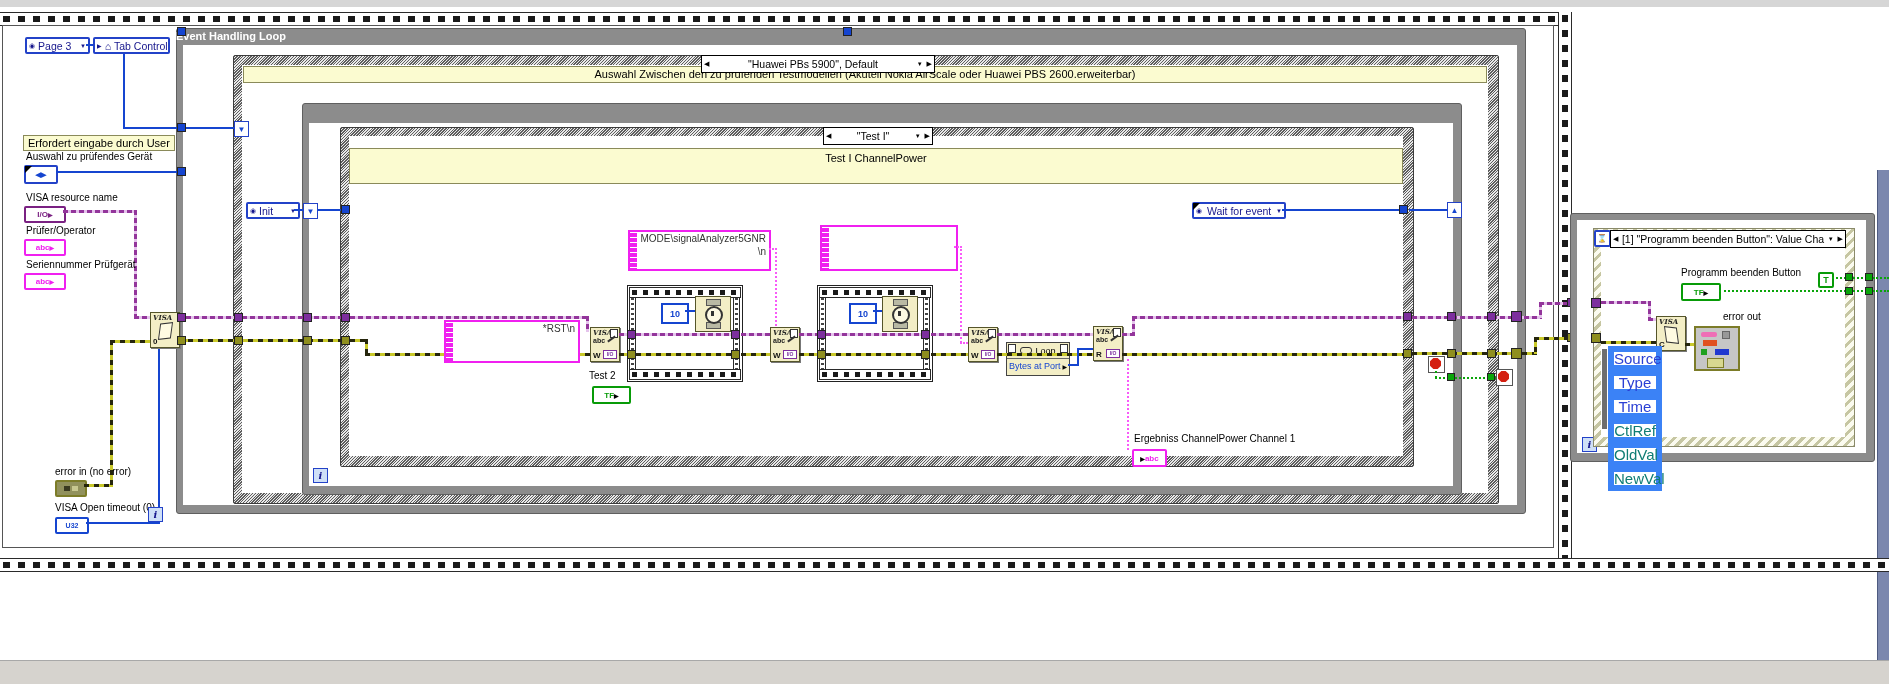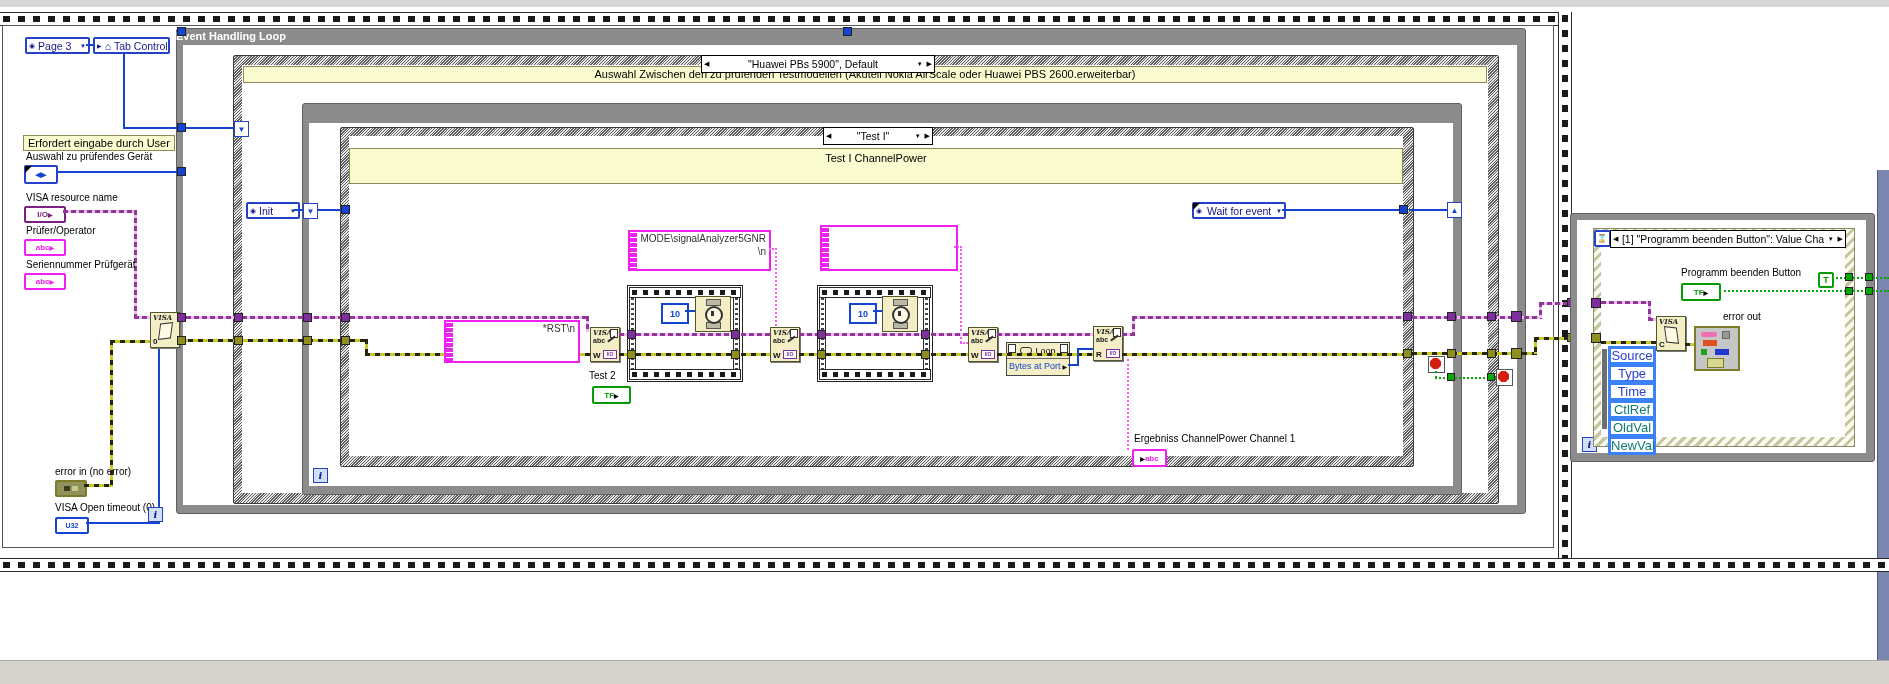--- a/index.html
+++ b/index.html
@@ -78,21 +78,21 @@
           font-size:9px;font-weight:bold;display:flex;align-items:center;justify-content:center;}
   .strconst{position:absolute;background:#fff;border:2px solid #f020f0;}
   .strband{position:absolute;left:0;top:0;bottom:0;width:7px;background:#f020f0;
            background-image:repeating-linear-gradient(180deg,#fff 0 1px,transparent 1px 5px);}
   .propnode{position:absolute;width:62px;height:32px;background:#f3eec6;border:1px solid #444;font-size:9px;}
   .oct{position:absolute;width:15px;height:15px;background:#fff;border:1px solid #555;}
   .oct:before{content:"";position:absolute;left:1px;top:1px;width:11px;height:11px;background:#d41f10;
         clip-path:polygon(30% 0,70% 0,100% 30%,100% 70%,70% 100%,30% 100%,0 70%,0 30%);}
   .iterm{position:absolute;width:13px;height:13px;background:#cfe0f7;border:1px solid #2342c8;
          color:#16168c;font:bold italic 10px "DejaVu Serif",serif;display:flex;align-items:center;justify-content:center;}
-  .evfield{width:42px;height:13px;background:#fff;border:3px solid #3b82f6;font-size:13px;text-align:center;
+  .evfield{width:42px;height:13px;background:#fff;border:6px solid #3b82f6;font-size:15px;text-align:center;
            line-height:13px;margin-top:-1px;}
   .scrollband{position:absolute;background:#7b87ae;border-left:1px solid #4d5a80;}
 </style>
 </head>
 <body>
 <div id="root">
 
 <div class="abs" style="left:0;top:0;width:1889px;height:7px;background:#d6d6d6;"></div>
 <div class="abs" style="left:0;top:660px;width:1889px;height:24px;background:#d6d3ce;border-top:1px solid #a8a8a8;"></div>
 <div class="scrollband" style="left:1877px;top:170px;width:12px;height:490px;"></div>

